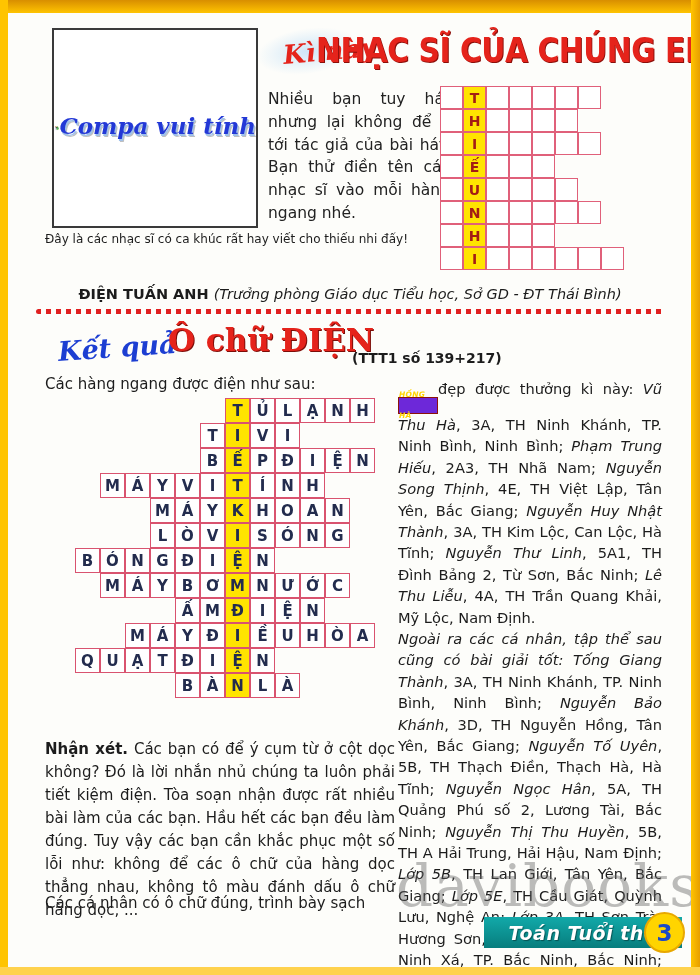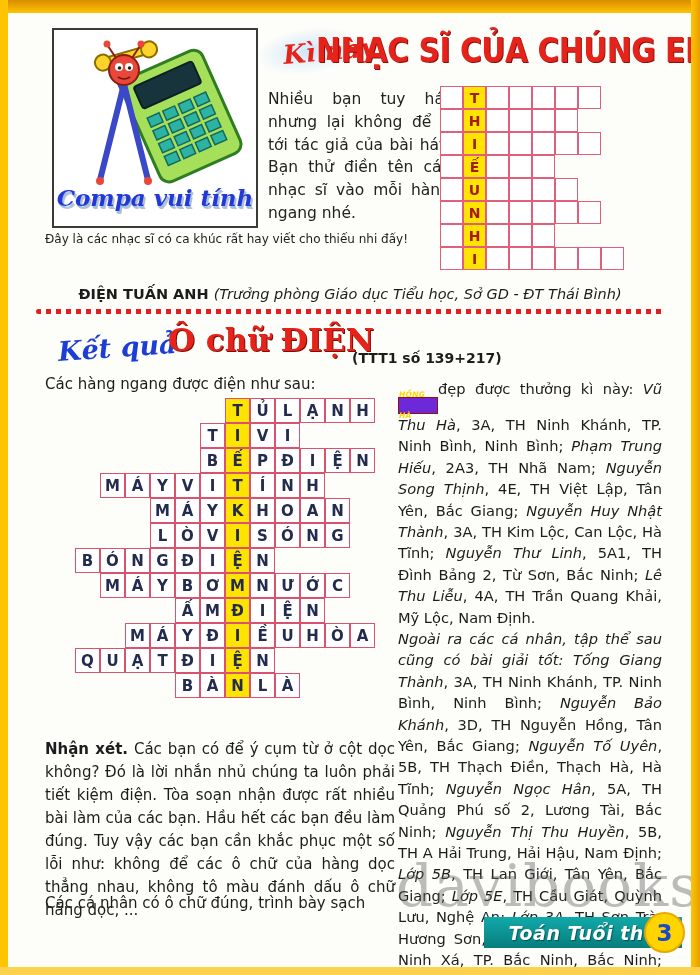--- a/index.html
+++ b/index.html
@@ -5,21 +5,21 @@
   *{box-sizing:border-box;margin:0;padding:0}
   html,body{width:700px;height:975px}
   body{font-family:"DejaVu Sans","Liberation Sans",sans-serif;background:#fdfdfa;position:relative;overflow:hidden;color:#1c1c1c}
 
   .frame{position:absolute;z-index:9}
   .frame-top{left:0;top:0;width:700px;height:13px;background:linear-gradient(180deg,#d88e00,#ffc400)}
   .frame-left{left:0;top:0;width:8px;height:975px;background:#ffc400}
   .frame-right{right:0;top:0;width:9px;height:975px;background:linear-gradient(90deg,#ffc400,#e79e00)}
   .frame-bottom{left:0;bottom:0;width:700px;height:8px;background:#ffd24d}
 
-  .compa-box{position:absolute;left:52px;top:28px;width:206px;height:200px;border:2px solid #3a3a3a;background:#fff;display:flex;flex-direction:column;align-items:center;overflow:hidden}
+  .compa-box{position:absolute;left:52px;top:28px;width:206px;height:200px;border:2px solid #3a3a3a;background:#fff;display:flex;flex-direction:row;align-items:center;overflow:hidden}
   .compa-caption{font-family:"DejaVu Serif","Liberation Serif",serif;font-style:italic;font-weight:bold;font-size:23px;color:#2338d6;text-shadow:1px 2px 0 #9ec0ea,2px 3px 0 rgba(0,0,0,.25);margin-top:-6px;white-space:nowrap}
 
   .kicker-swirl{position:absolute;left:256px;top:28px;width:104px;height:46px;background:radial-gradient(ellipse at center,#cfe6f7 0%,rgba(207,230,247,0) 70%);transform:rotate(-8deg)}
   .kicker{position:absolute;left:283px;top:36px;font-family:"DejaVu Serif","Liberation Serif",serif;font-style:italic;font-weight:bold;font-size:26px;color:#e5231b;transform:rotate(-5deg)}
   .main-title{position:absolute;left:316px;top:31px;font-size:33px;font-weight:bold;color:#e5231b;transform:scaleX(.9);transform-origin:left;letter-spacing:-.5px;white-space:nowrap;text-shadow:1px 1px 0 #8c0f0a}
 
   .intro{position:absolute;left:268px;top:88px;width:182px;font-size:15.5px;line-height:1.47;text-align:justify;color:#222}
 
   .top-grid{position:absolute;left:440px;top:86px}
   .trow,.brow{display:flex}

